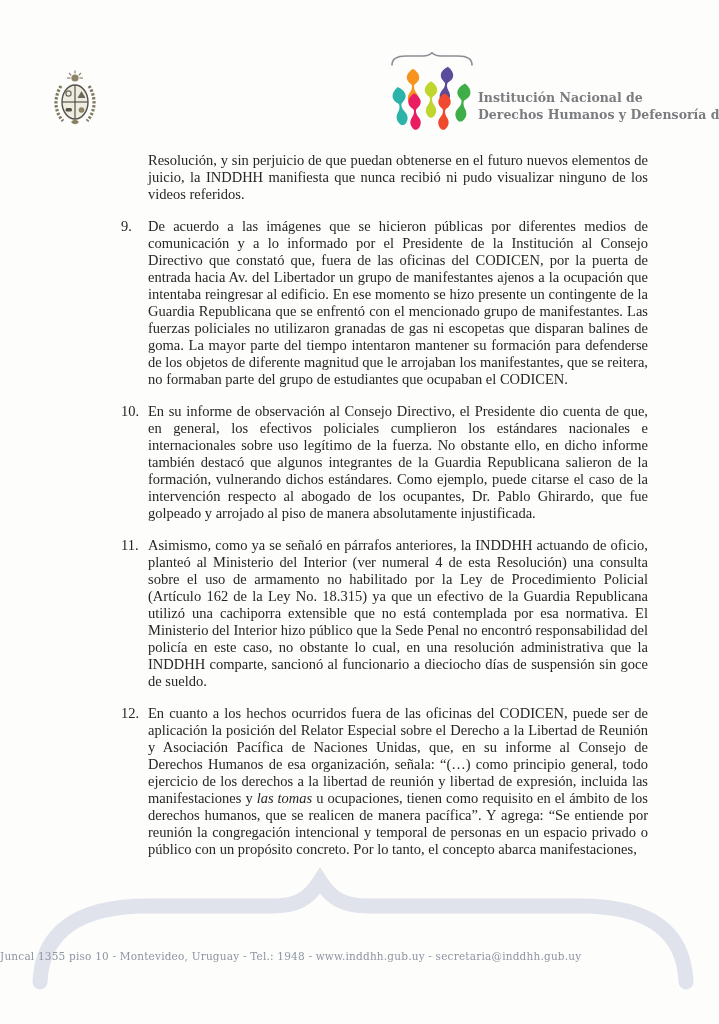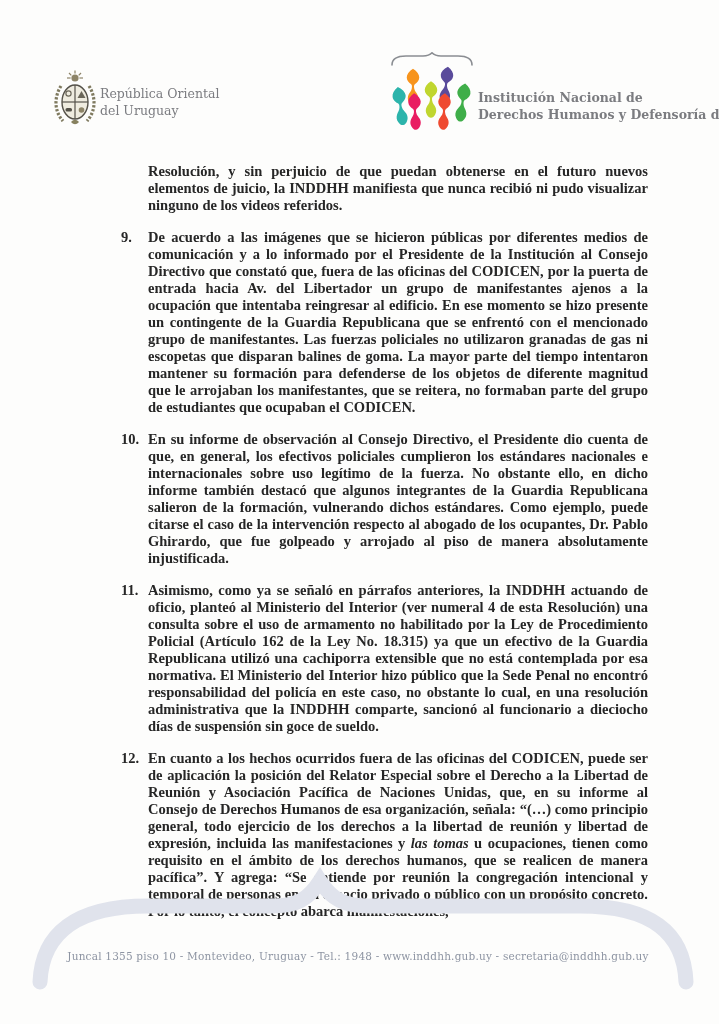--- a/index.html
+++ b/index.html
@@ -30,30 +30,30 @@
     font-size:12.5px;line-height:17px;color:#7b7c80;
     white-space:nowrap;
   }
 
   
   .doc-body{
     position:absolute;left:148px;top:149px;width:500px;
     font-size:14.5px;line-height:17px;color:#262626;
     text-align:justify;
   }
-  .doc-body p{margin:14px 0 15px 0;position:relative;font-weight:bold;}
+  .doc-body p{margin:3px 0 15px 0;position:relative;}
   .doc-body p:last-child{margin-bottom:0;}
   .num{position:absolute;left:-27px;top:0;width:26px;text-align:left;}
   .ital{font-style:italic;}
 
   
   .footer-brace{position:absolute;left:30px;top:860px;}
   .footer-text{
     position:absolute;left:0;top:950px;width:716px;
-    text-align:center;
+    text-align:left;
     font-family:"DejaVu Serif", serif;
     font-size:10.5px;letter-spacing:.2px;color:#8d94a2;
   }
 </style>
 </head>
 <body>
 
 <div class="page">
 
   <svg width="0" height="0" style="position:absolute" aria-hidden="true">
@@ -84,24 +84,20 @@
 
         <ellipse cx="23" cy="32" rx="13" ry="17" fill="#efece0" stroke="#55524a" stroke-width="1.4"></ellipse>
         <line x1="10" y1="32" x2="36" y2="32" stroke="#55524a" stroke-width="1.2"></line>
         <line x1="23" y1="15" x2="23" y2="49" stroke="#55524a" stroke-width="1.2"></line>
 
         <circle cx="16.5" cy="23.5" r="2.6" fill="none" stroke="#6b675a" stroke-width="1.2"></circle>
         <path d="M25.5,28 L29.5,21 L33.5,28 Z" fill="#6b675a"></path>
         <rect x="13.5" y="38" width="6.5" height="3.6" rx="1.6" fill="#55524a"></rect>
         <circle cx="29.5" cy="40" r="2.8" fill="#8d8468"></circle>
       </svg>
-      <div class="brand-text">
-        <div>República Oriental</div>
-        <div>del Uruguay</div>
-      </div>
     </div>
 
     <div class="brand-right">
       <div class="logo-figs">
         <svg class="logo-brace" width="84" height="15" viewBox="0 0 84 15">
           <path d="M2,13 C2,6.5 8,4 16,4 L33,4 C37.5,4 40,3 42,0.8 C44,3 46.5,4 51,4 L68,4 C76,4 82,6.5 82,13" fill="none" stroke="#8a8d92" stroke-width="1.6" stroke-linecap="round"></path>
         </svg>
         <svg class="fig" style="left:13px;top:12px" width="20" height="46" viewBox="0 0 24 46">
             <use href="#fig-shape" fill="#f7941d"></use>
           </svg>

